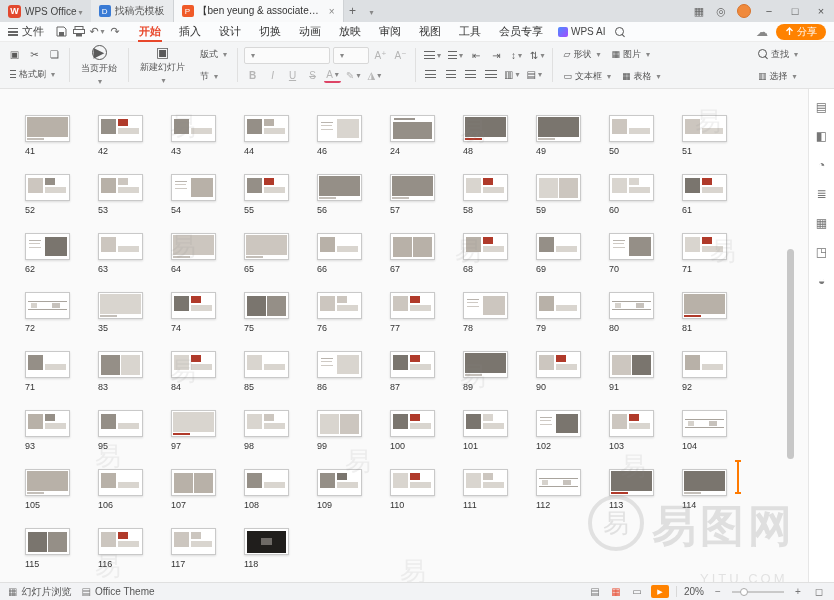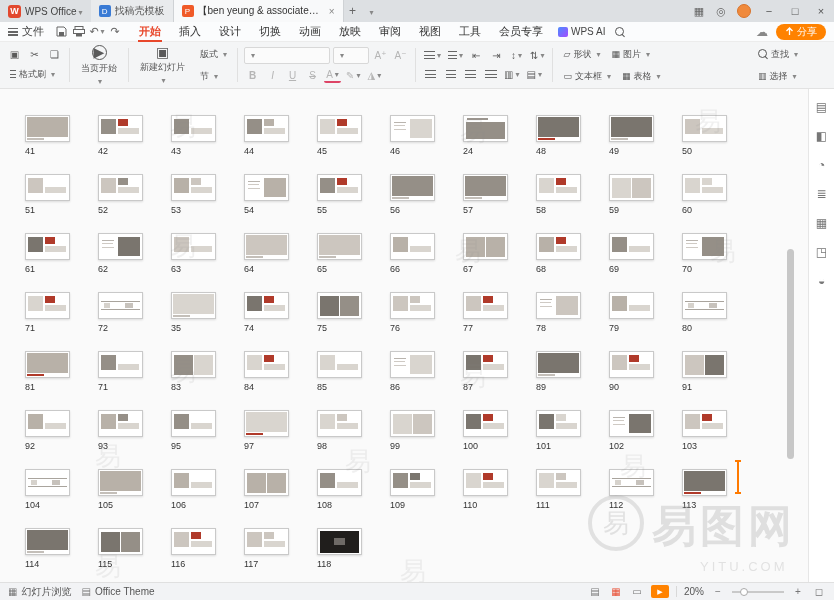--- a/index.html
+++ b/index.html
@@ -68,21 +68,21 @@
   .slide-num{margin-top:4px;font-size:9px;color:#333;}
   .insert-cursor{position:absolute;width:2px;background:#ff7a00;}
   .insert-cursor::before,.insert-cursor::after{content:"";position:absolute;left:-2px;width:6px;height:2px;background:#ff7a00;}
   .insert-cursor::after{bottom:0;}
   .vscroll{position:absolute;right:14px;top:0;bottom:0;width:7px;}
   .vscroll .thumb{position:absolute;left:0;width:7px;border-radius:4px;background:#c7c7c7;}
   .wm-layer{position:absolute;inset:0;pointer-events:none;}
   .wm-small{position:absolute;font-size:26px;color:#8a8a8a;opacity:.12;}
   .wm-brand{position:absolute;left:652px;top:408px;font-size:44px;letter-spacing:4px;color:#9a9a9a;opacity:.28;font-weight:bold;}
   .wm-ring{position:absolute;left:588px;top:406px;width:56px;height:56px;border:4px solid #9a9a9a;border-radius:50%;opacity:.25;display:flex;align-items:center;justify-content:center;font-size:26px;color:#9a9a9a;}
-  .wm-sub{position:absolute;left:700px;top:470px;font-size:13px;letter-spacing:3px;color:#9a9a9a;opacity:.25;}
+  .wm-sub{position:absolute;left:700px;top:482px;font-size:13px;letter-spacing:3px;color:#9a9a9a;opacity:.25;}
 
   
   .right-rail{position:absolute;top:89px;right:0;bottom:18px;width:26px;background:#fff;border-left:1px solid #e6e6e6;display:flex;flex-direction:column;align-items:center;padding-top:10px;gap:13px;}
   .rail-ico{width:16px;height:16px;display:flex;align-items:center;justify-content:center;color:#777;font-size:12px;cursor:pointer;}
 
   
   .statusbar{position:absolute;left:0;right:0;bottom:0;height:18px;background:#f2f3f5;border-top:1px solid #e0e0e0;display:flex;align-items:center;padding:0 8px;gap:10px;font-size:10px;color:#555;}
   .sb-item{display:flex;align-items:center;gap:4px;}
   .sb-ico{font-size:10px;color:#777;}
   .sb-right{margin-left:auto;display:flex;align-items:center;gap:7px;}
@@ -330,28 +330,20 @@
       <div class="slide-cell">
         <div class="slide-thumb">
           <i style="left:5%;top:12%;width:34%;height:60%;background:#958f87"></i>
           <i style="left:44%;top:12%;width:24%;height:28%;background:#b8b1a8"></i>
           <i style="left:44%;top:48%;right:6%;height:24%;background:#d9d5cf"></i>
         </div>
         <div class="slide-num">44</div>
       </div>
       <div class="slide-cell">
         <div class="slide-thumb">
-          <i style="left:5%;top:12%;width:34%;height:60%;background:#d9d5cf"></i>
-          <i style="left:44%;top:12%;width:24%;height:28%;background:#b03a2a"></i>
-          <i style="left:44%;top:48%;right:6%;height:24%;background:#d9d5cf"></i>
-        </div>
-        <div class="slide-num">45</div>
-      </div>
-      <div class="slide-cell">
-        <div class="slide-thumb">
           <i style="left:6%;top:22%;width:30%;height:4%;background:#b9b4ae"></i>
           <i style="left:6%;top:36%;width:26%;height:4%;background:#cfcac4"></i>
           <i style="left:6%;top:50%;width:30%;height:4%;background:#cfcac4"></i>
           <i style="left:44%;top:12%;right:5%;bottom:12%;background:#d9d5cf"></i>
         </div>
         <div class="slide-num">46</div>
       </div>
       <div class="slide-cell">
         <div class="slide-thumb">
           <i style="left:6%;top:8%;width:50%;height:6%;background:#9b958e"></i>

